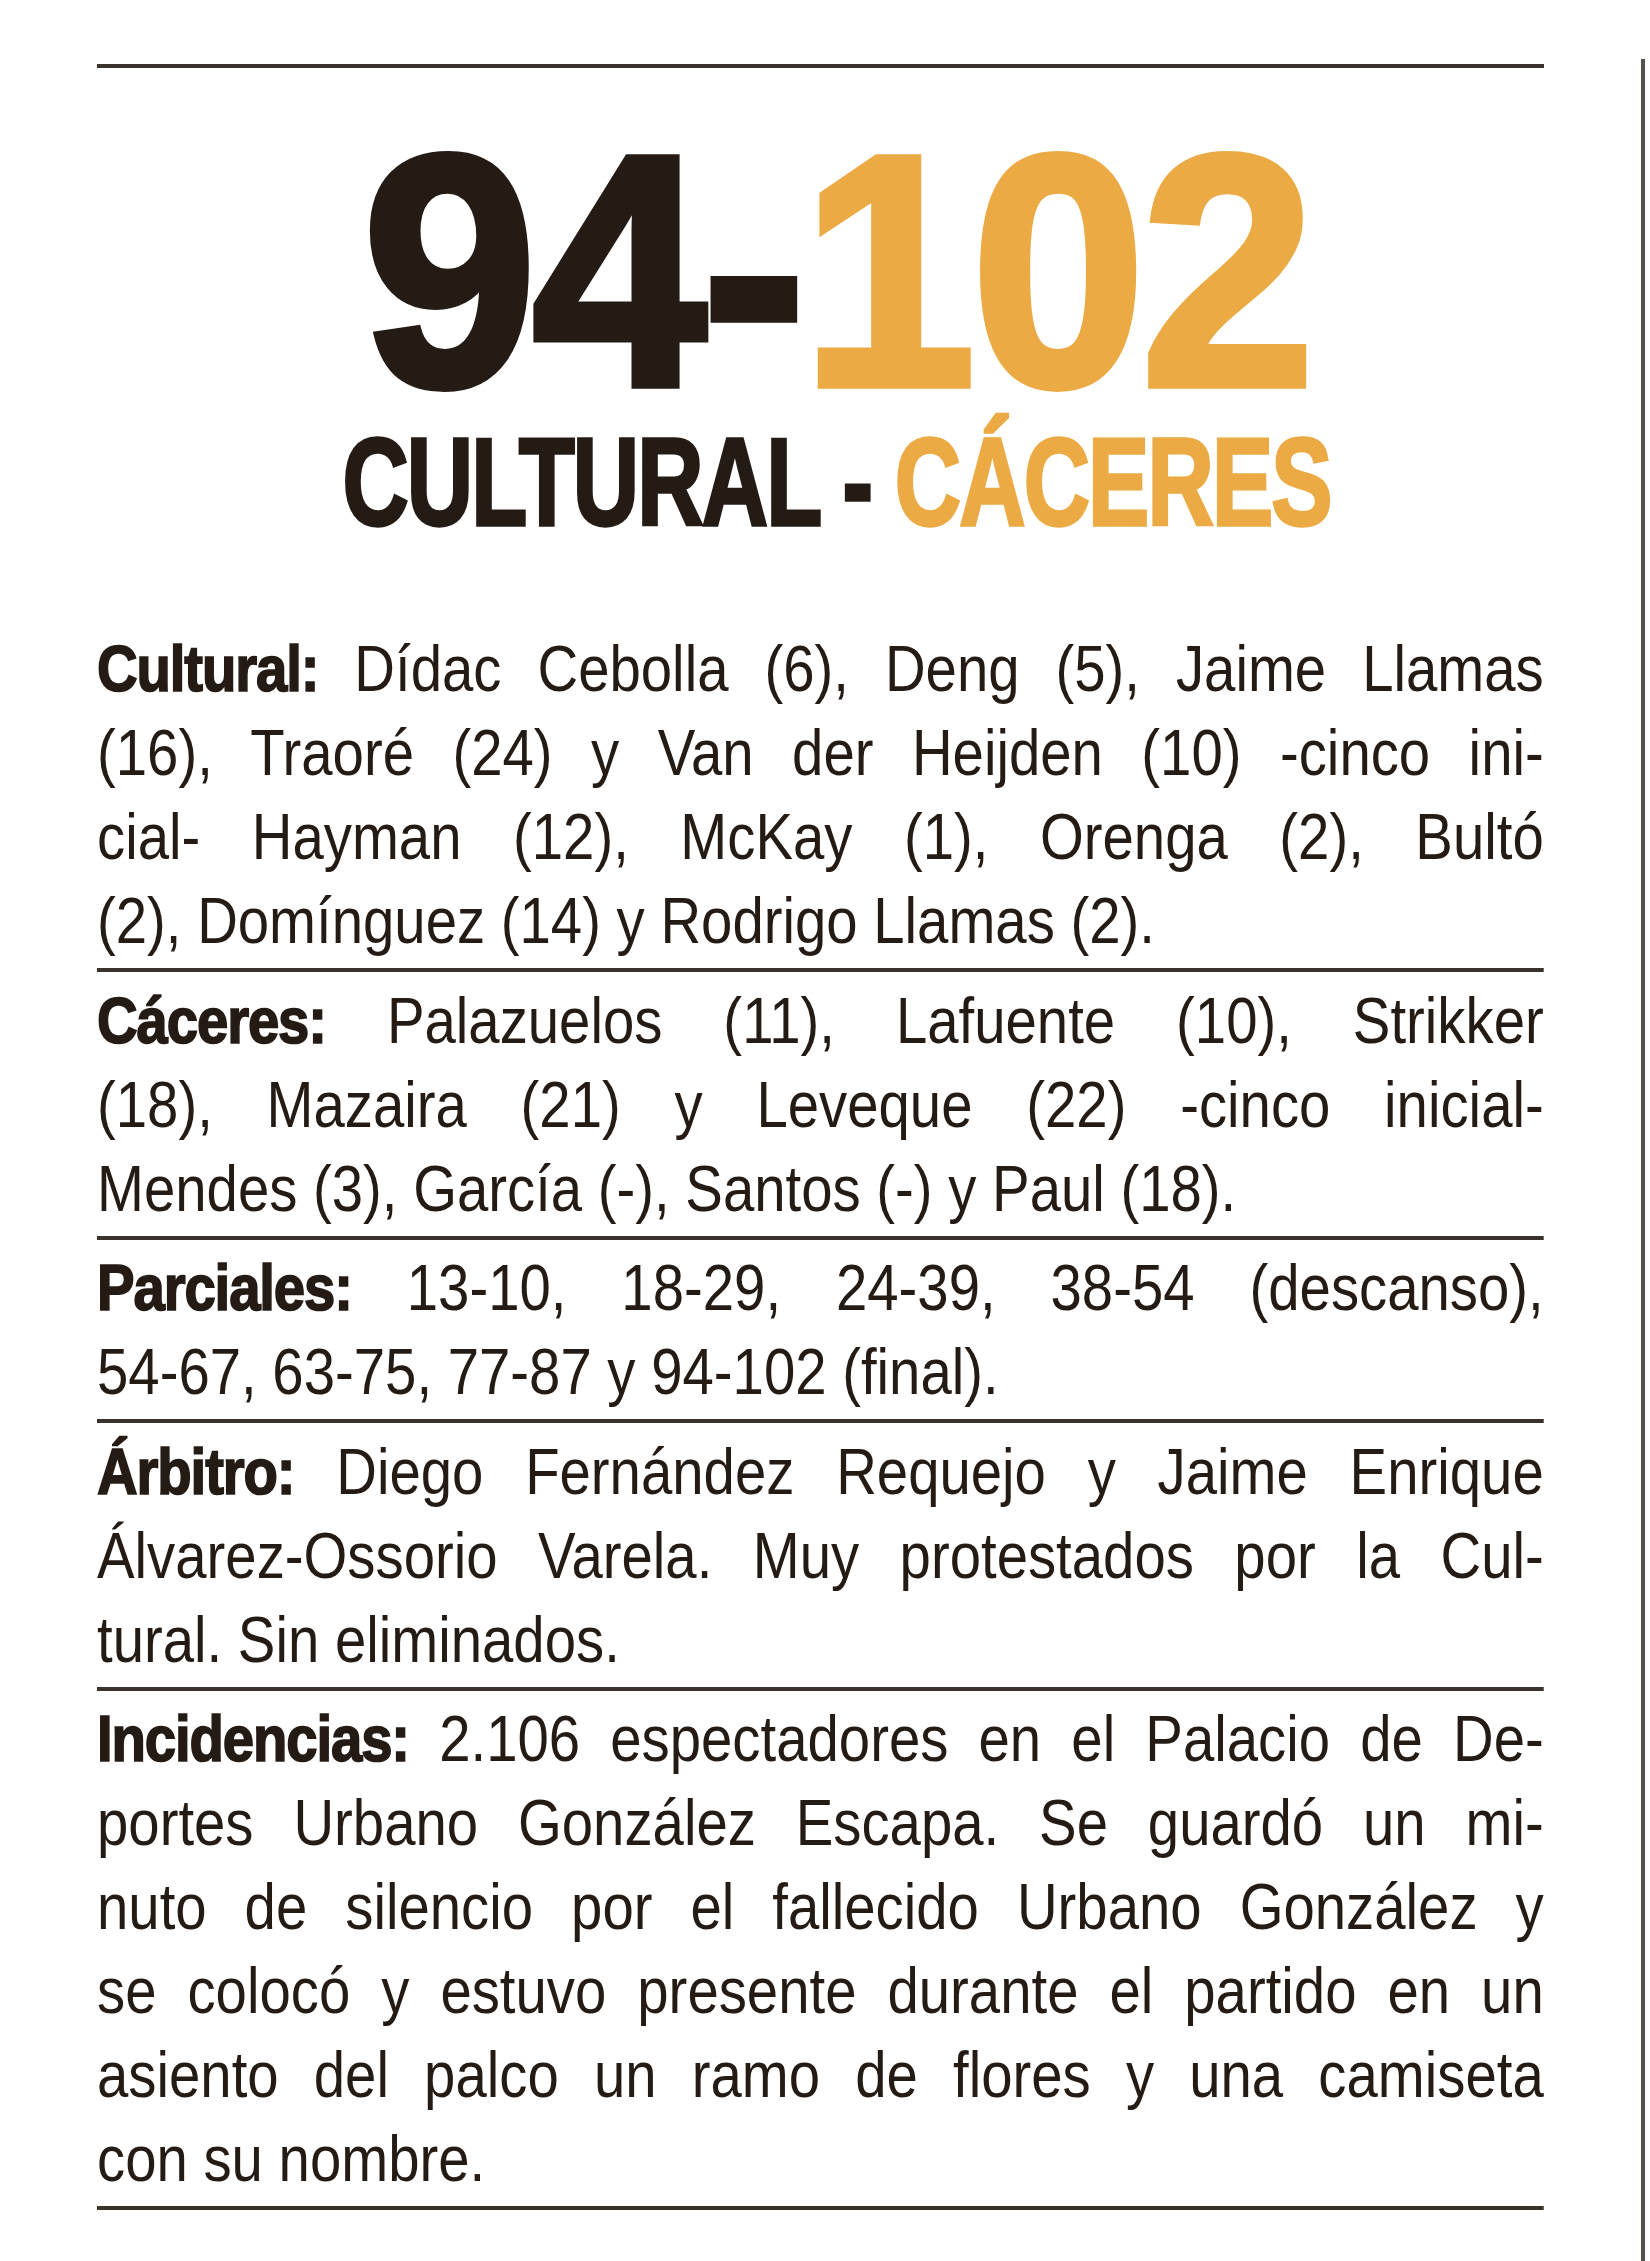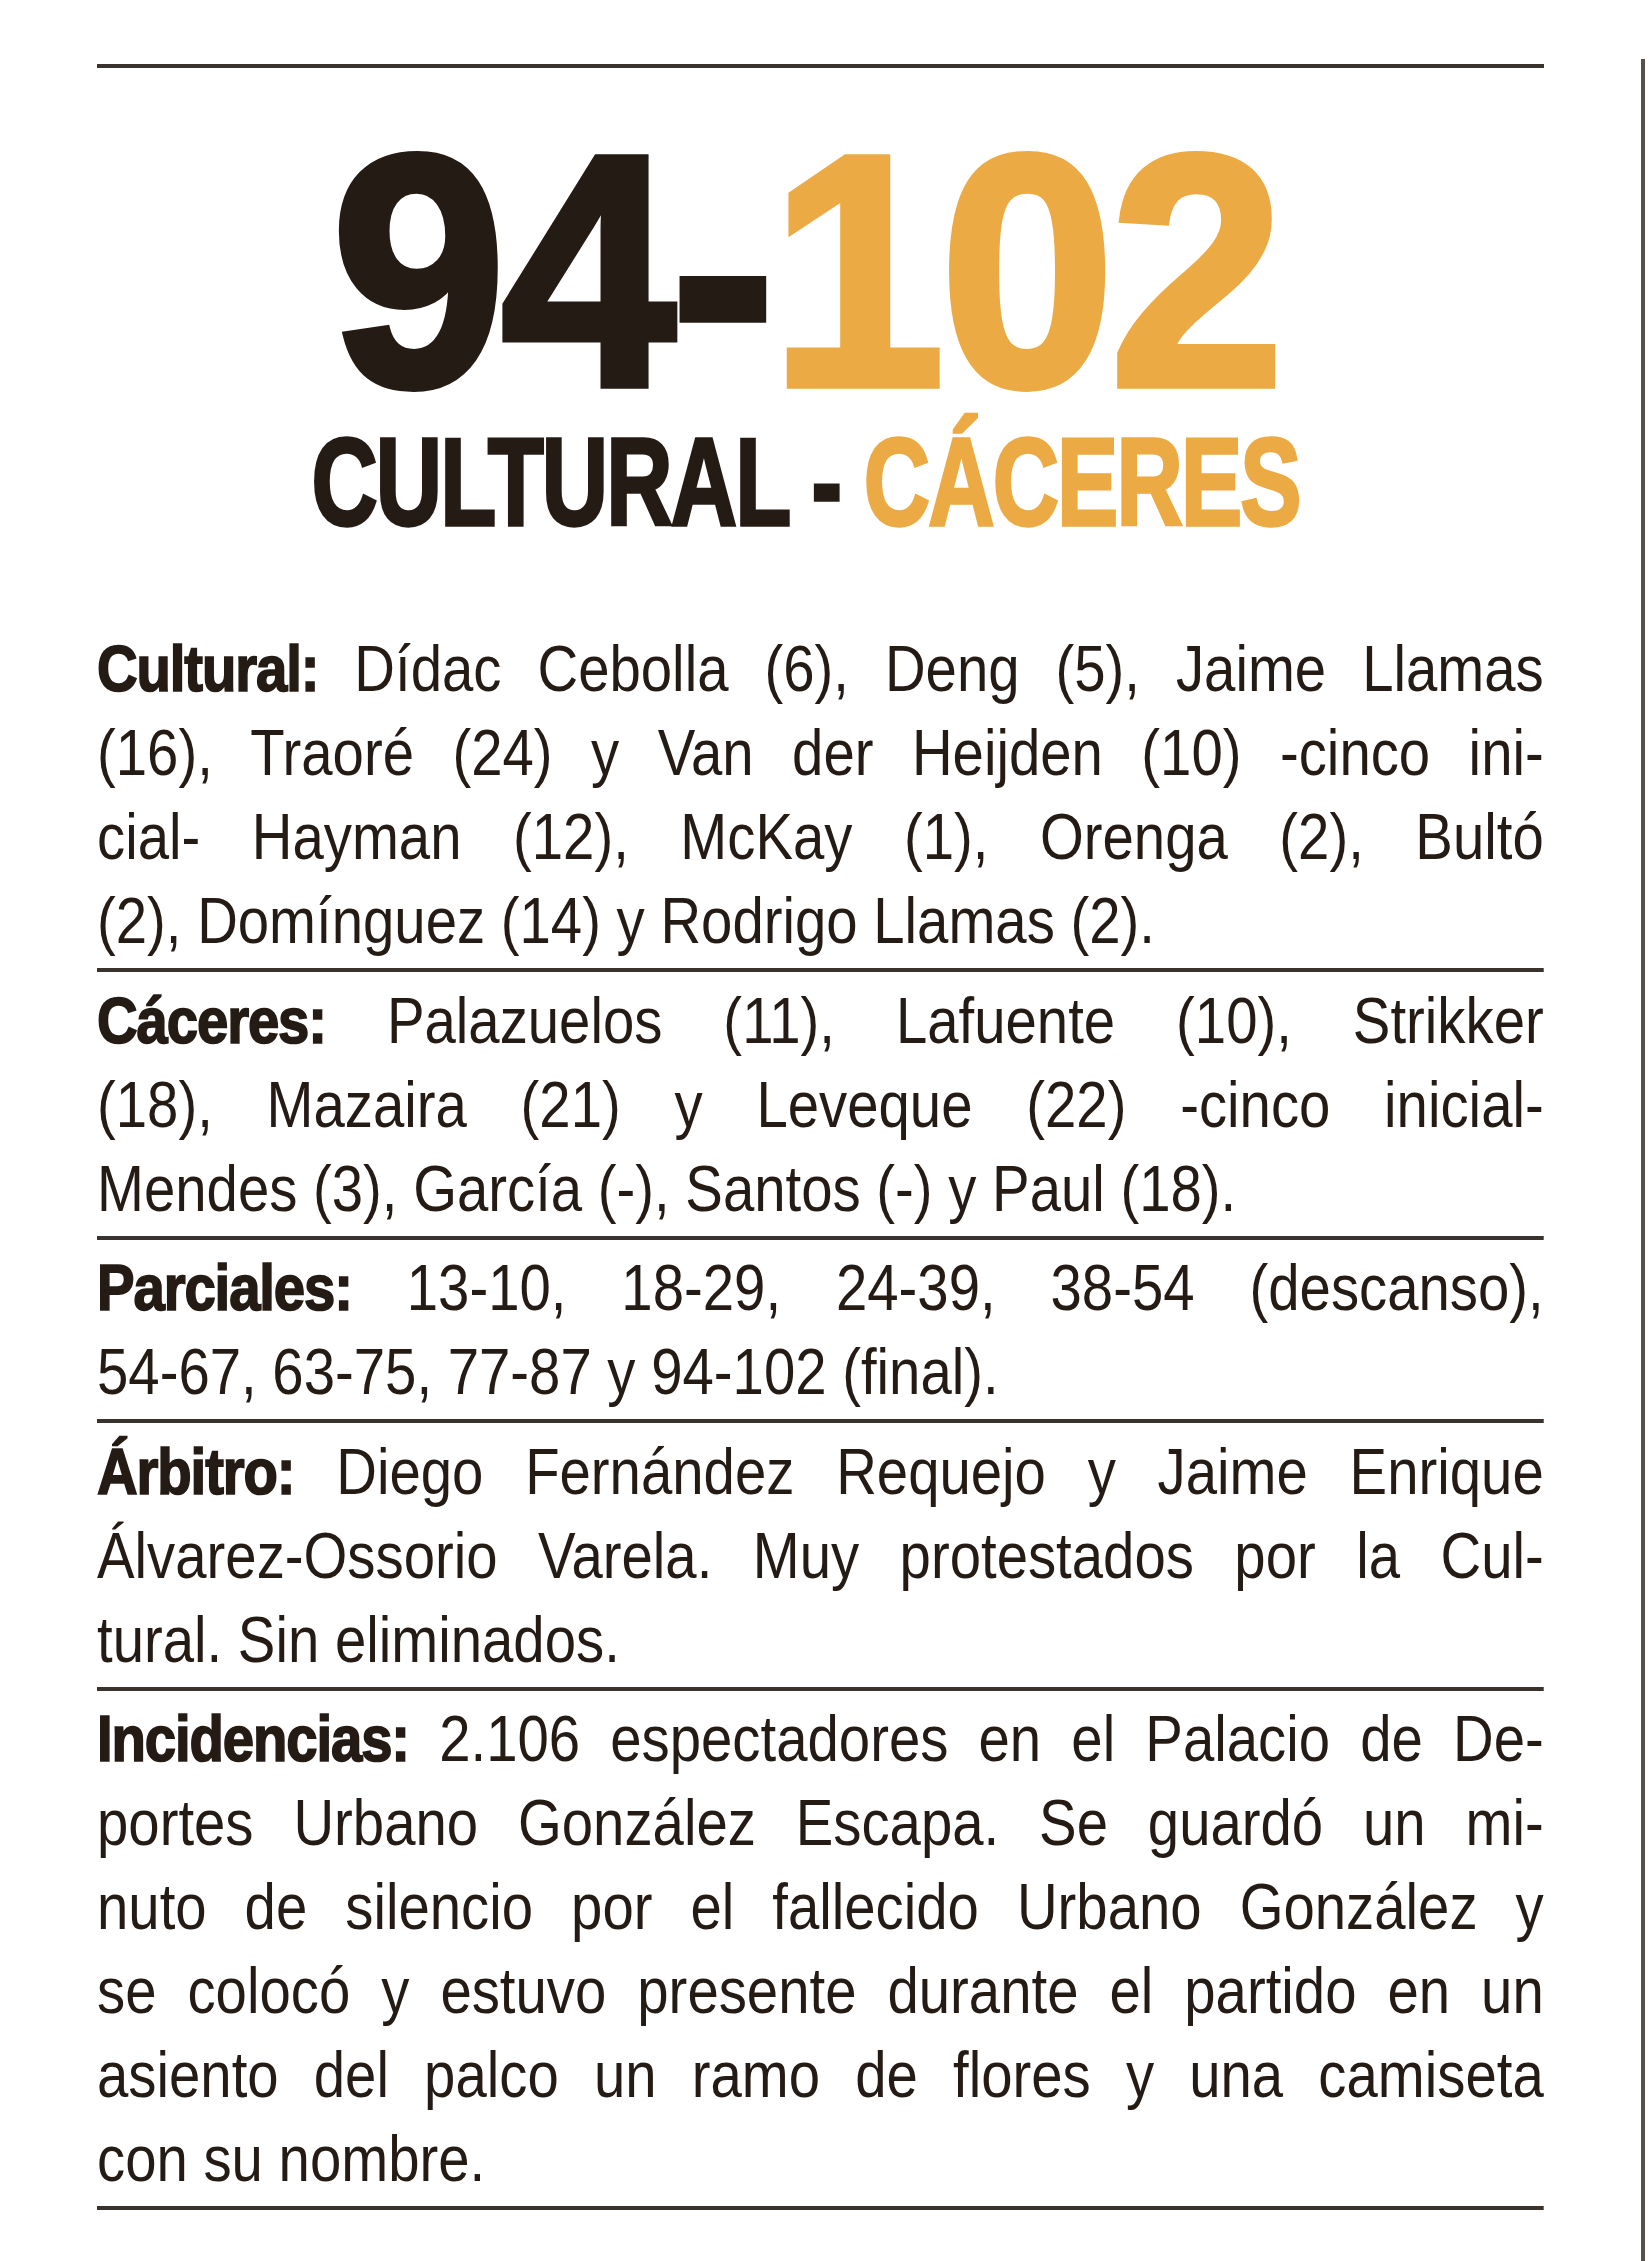--- a/index.html
+++ b/index.html
@@ -11,21 +11,21 @@
   }
   .top-rule {
     position:absolute; left:97px; top:64px; width:1447px; height:0;
     border-top:4.1px solid #39322d;
   }
   .right-rule {
     position:absolute; left:1641px; top:59px; width:4.1px; height:2202px;
     background:#55504b;
   }
   .header {
-    position:absolute; left:82px; top:106px; width:1447px; text-align:center;
+    position:absolute; left:113px; top:106px; width:1447px; text-align:center;
   }
   .score-line {
     font-size:330px; line-height:1; font-weight:700; letter-spacing:-0.015em;
     transform:scaleX(0.95); transform-origin:center top; white-space:nowrap;
   }
   .score-line span { -webkit-text-stroke:7.4px; }
   .score-home, .score-dash { color:#251b15; }
   .score-away { color:#ecaa44; }
   .subtitle-line {
     margin-top:-16.5px; font-size:124px; line-height:1; font-weight:700;

